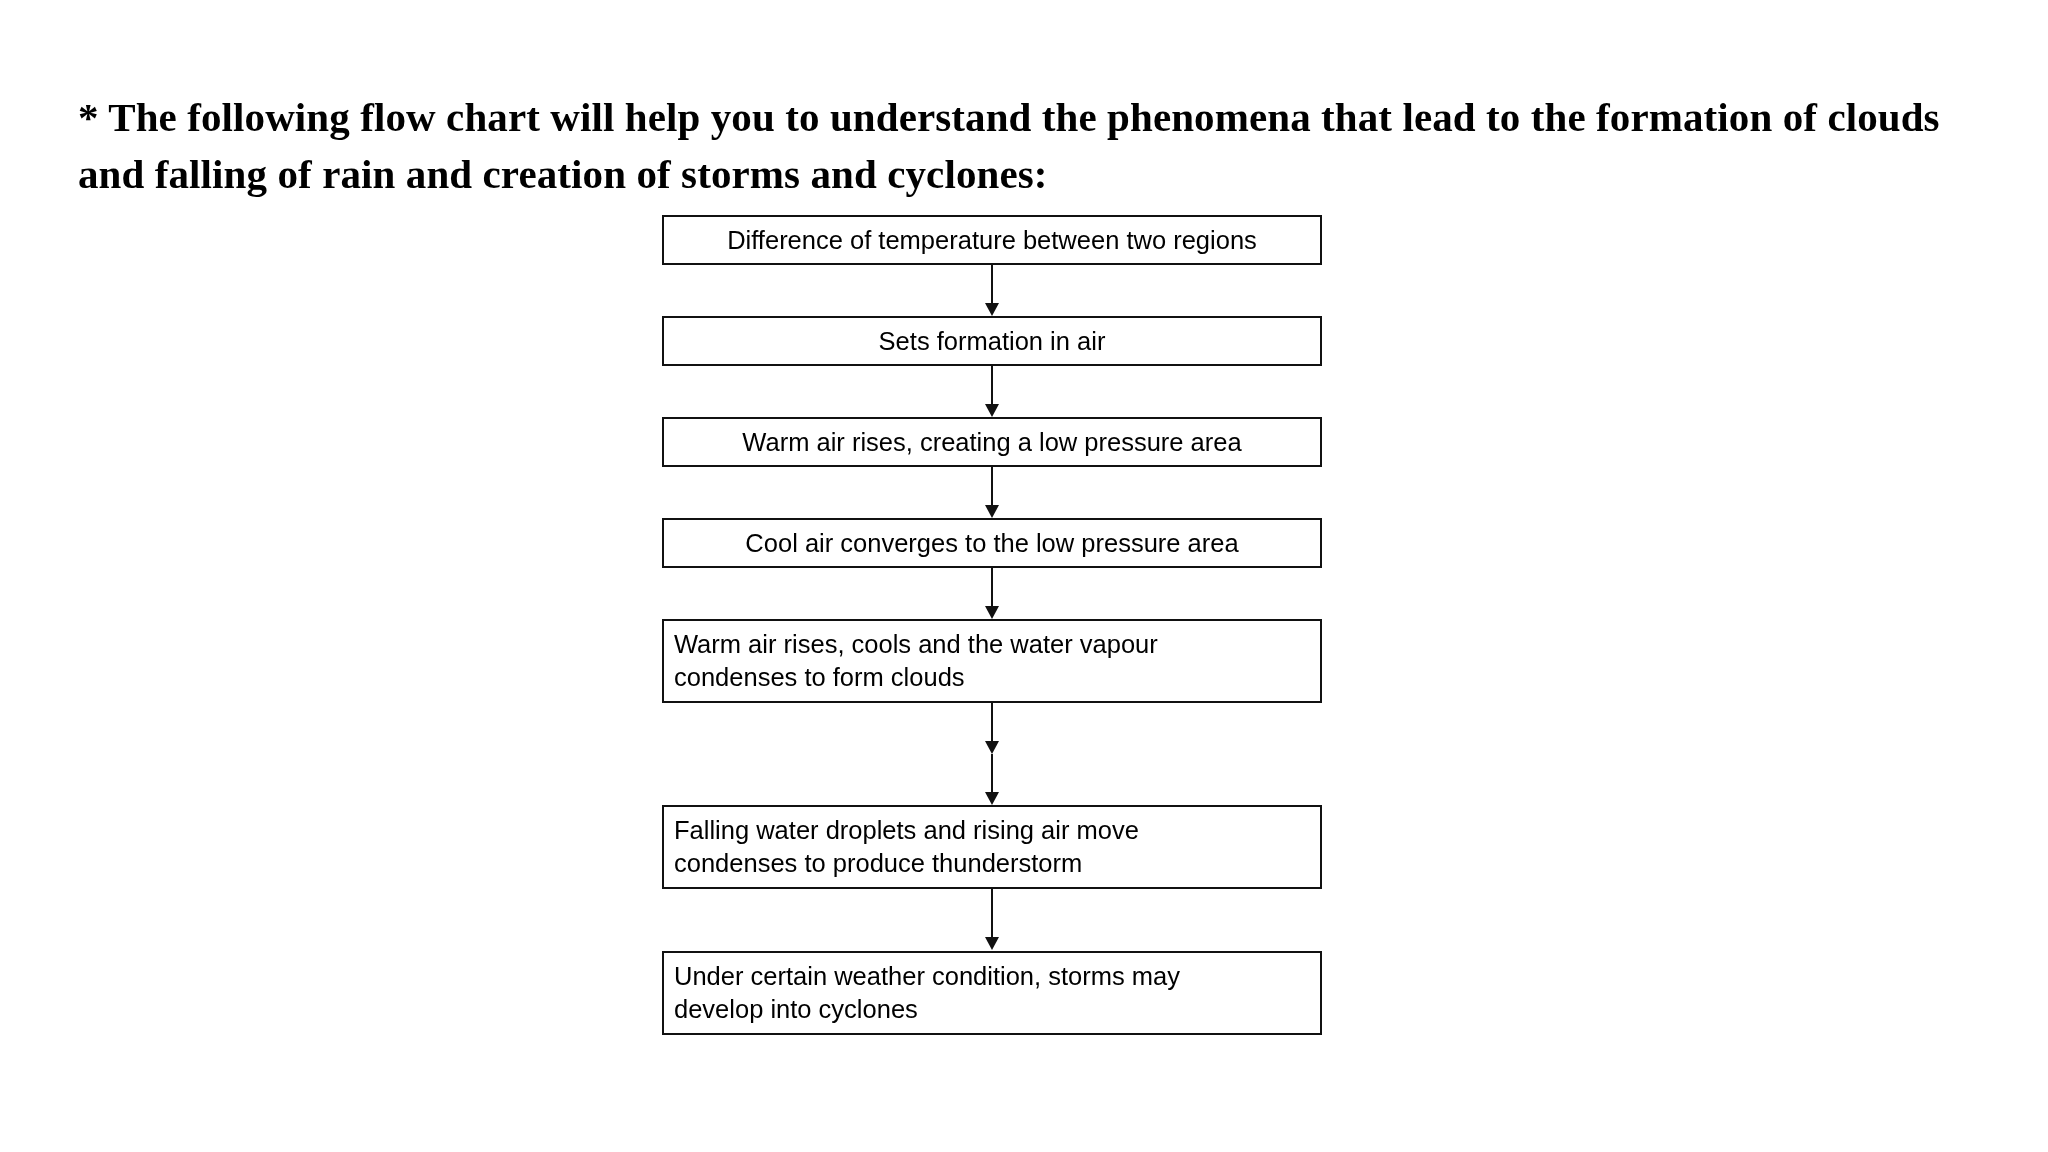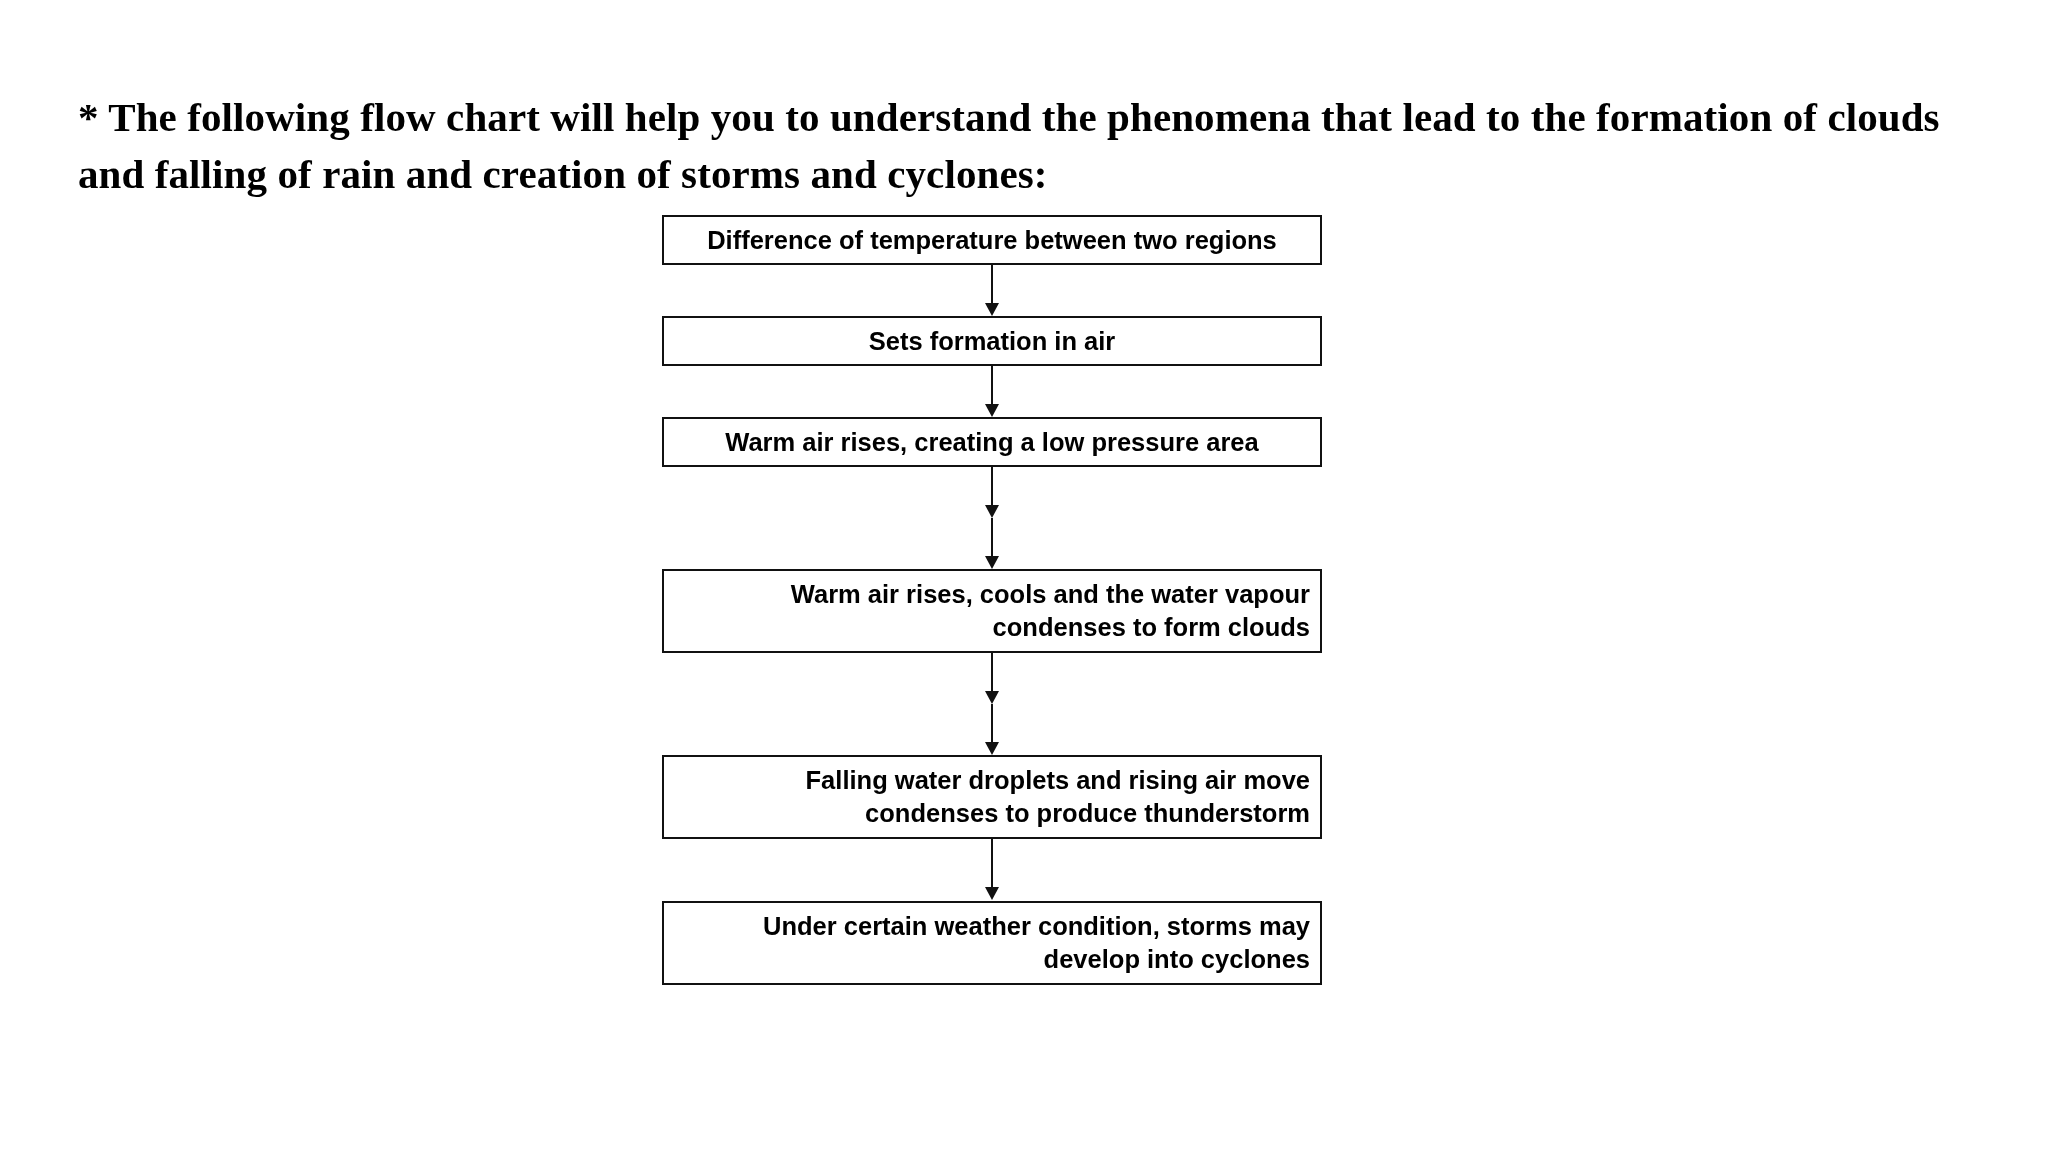--- a/index.html
+++ b/index.html
@@ -48,37 +48,36 @@
     border: 2px solid #111111;
     background: #ffffff;
     color: #000000;
     font-family: "Liberation Sans", "DejaVu Sans", sans-serif;
     font-size: 25.5px;
     line-height: 33px;
     text-align: center;
     padding: 7px 10px 17px 10px;
     
     box-shadow: inset 0 2px 0 0 #ffffff, inset 0 -2px 0 0 #ffffff;
-    font-weight: bold;
   }
 
   .node.one-line {
     height: 50px;
     display: flex;
     align-items: center;
     justify-content: center;
     padding-top: 0;
     padding-bottom: 0;
   }
 
   .node.two-line {
     height: 84px;
     display: flex;
     flex-direction: column;
-    align-items: flex-end;
+    align-items: flex-start;
     justify-content: center;
     padding-top: 0;
     padding-bottom: 0;
   }
 
   .node-line {
     display: block;
     white-space: nowrap;
   }
 
@@ -144,20 +143,23 @@
 
     <div class="node one-line">
       <span class="node-line">Warm air rises, creating a low pressure area</span>
     </div>
 
     <div class="connector">
       <span class="stem"></span>
       <span class="head"></span>
     </div>
 
+    <div class="node one-line">
+      <span class="node-line">Cool air converges to the low pressure area</span>
+    </div>
 
     <div class="connector">
       <span class="stem"></span>
       <span class="head"></span>
     </div>
 
     <div class="node two-line">
       <span class="node-line">Warm air rises, cools and the water vapour</span>
       <span class="node-line">condenses to form clouds</span>
     </div>

